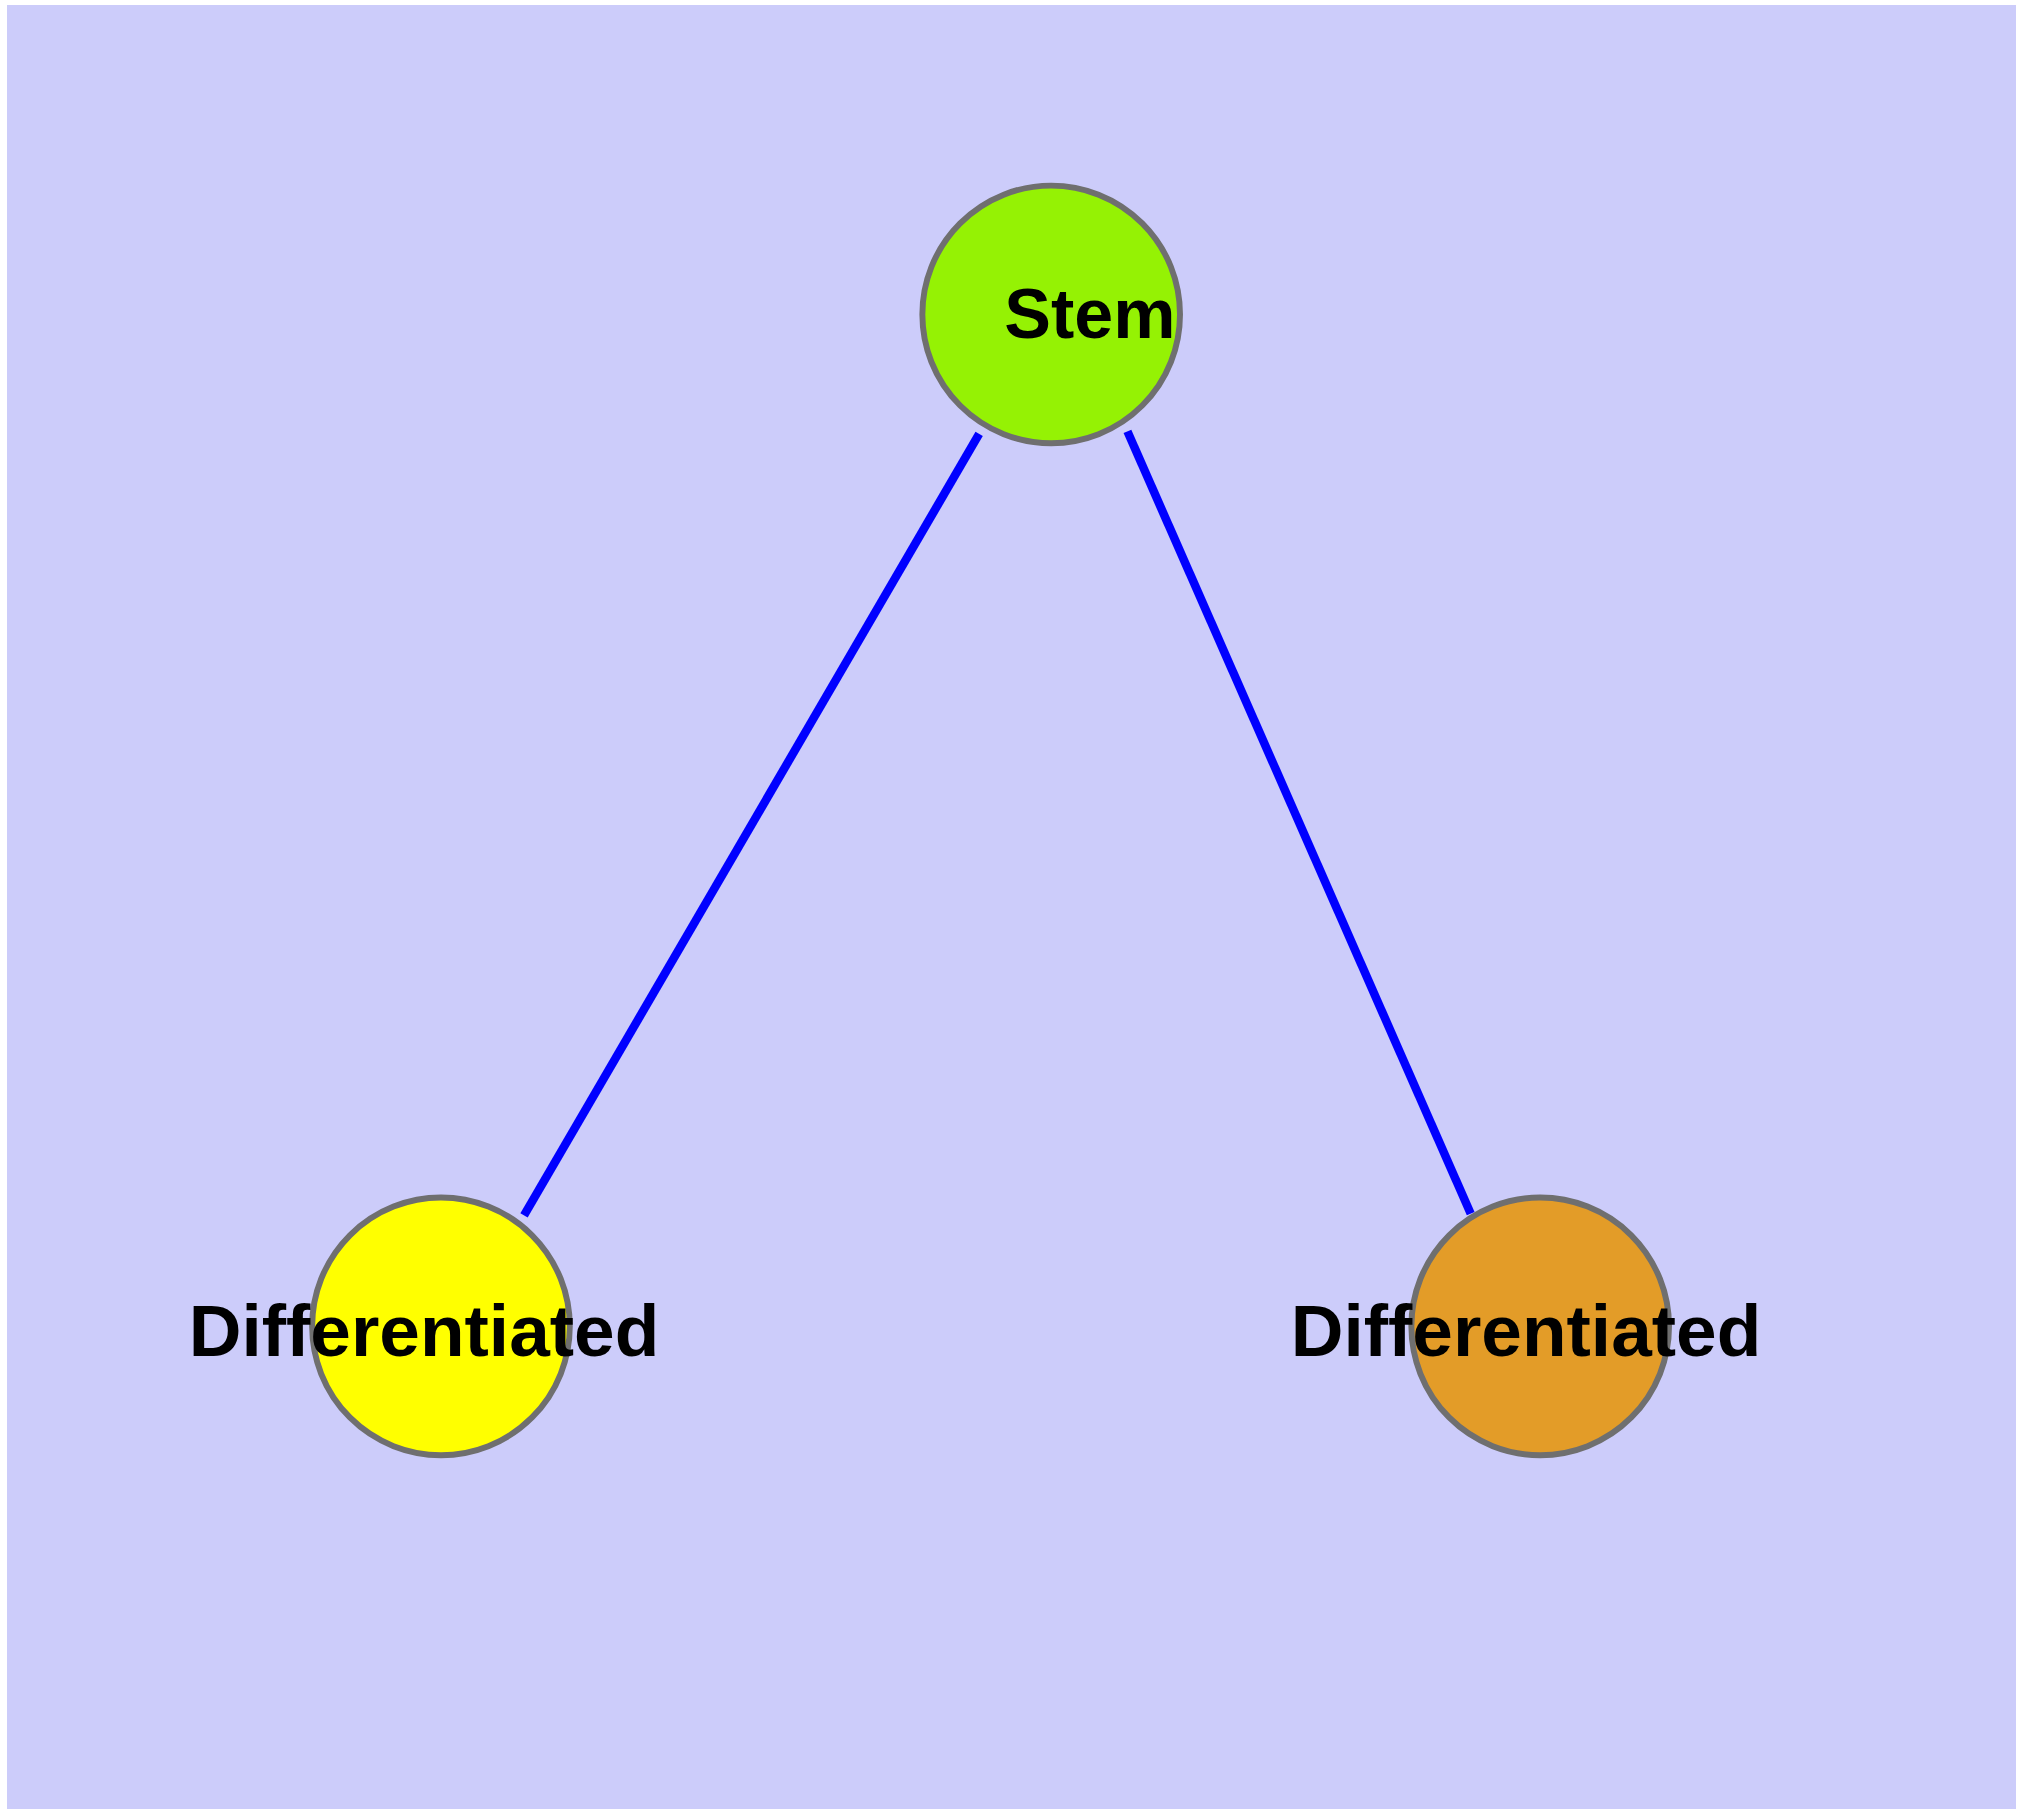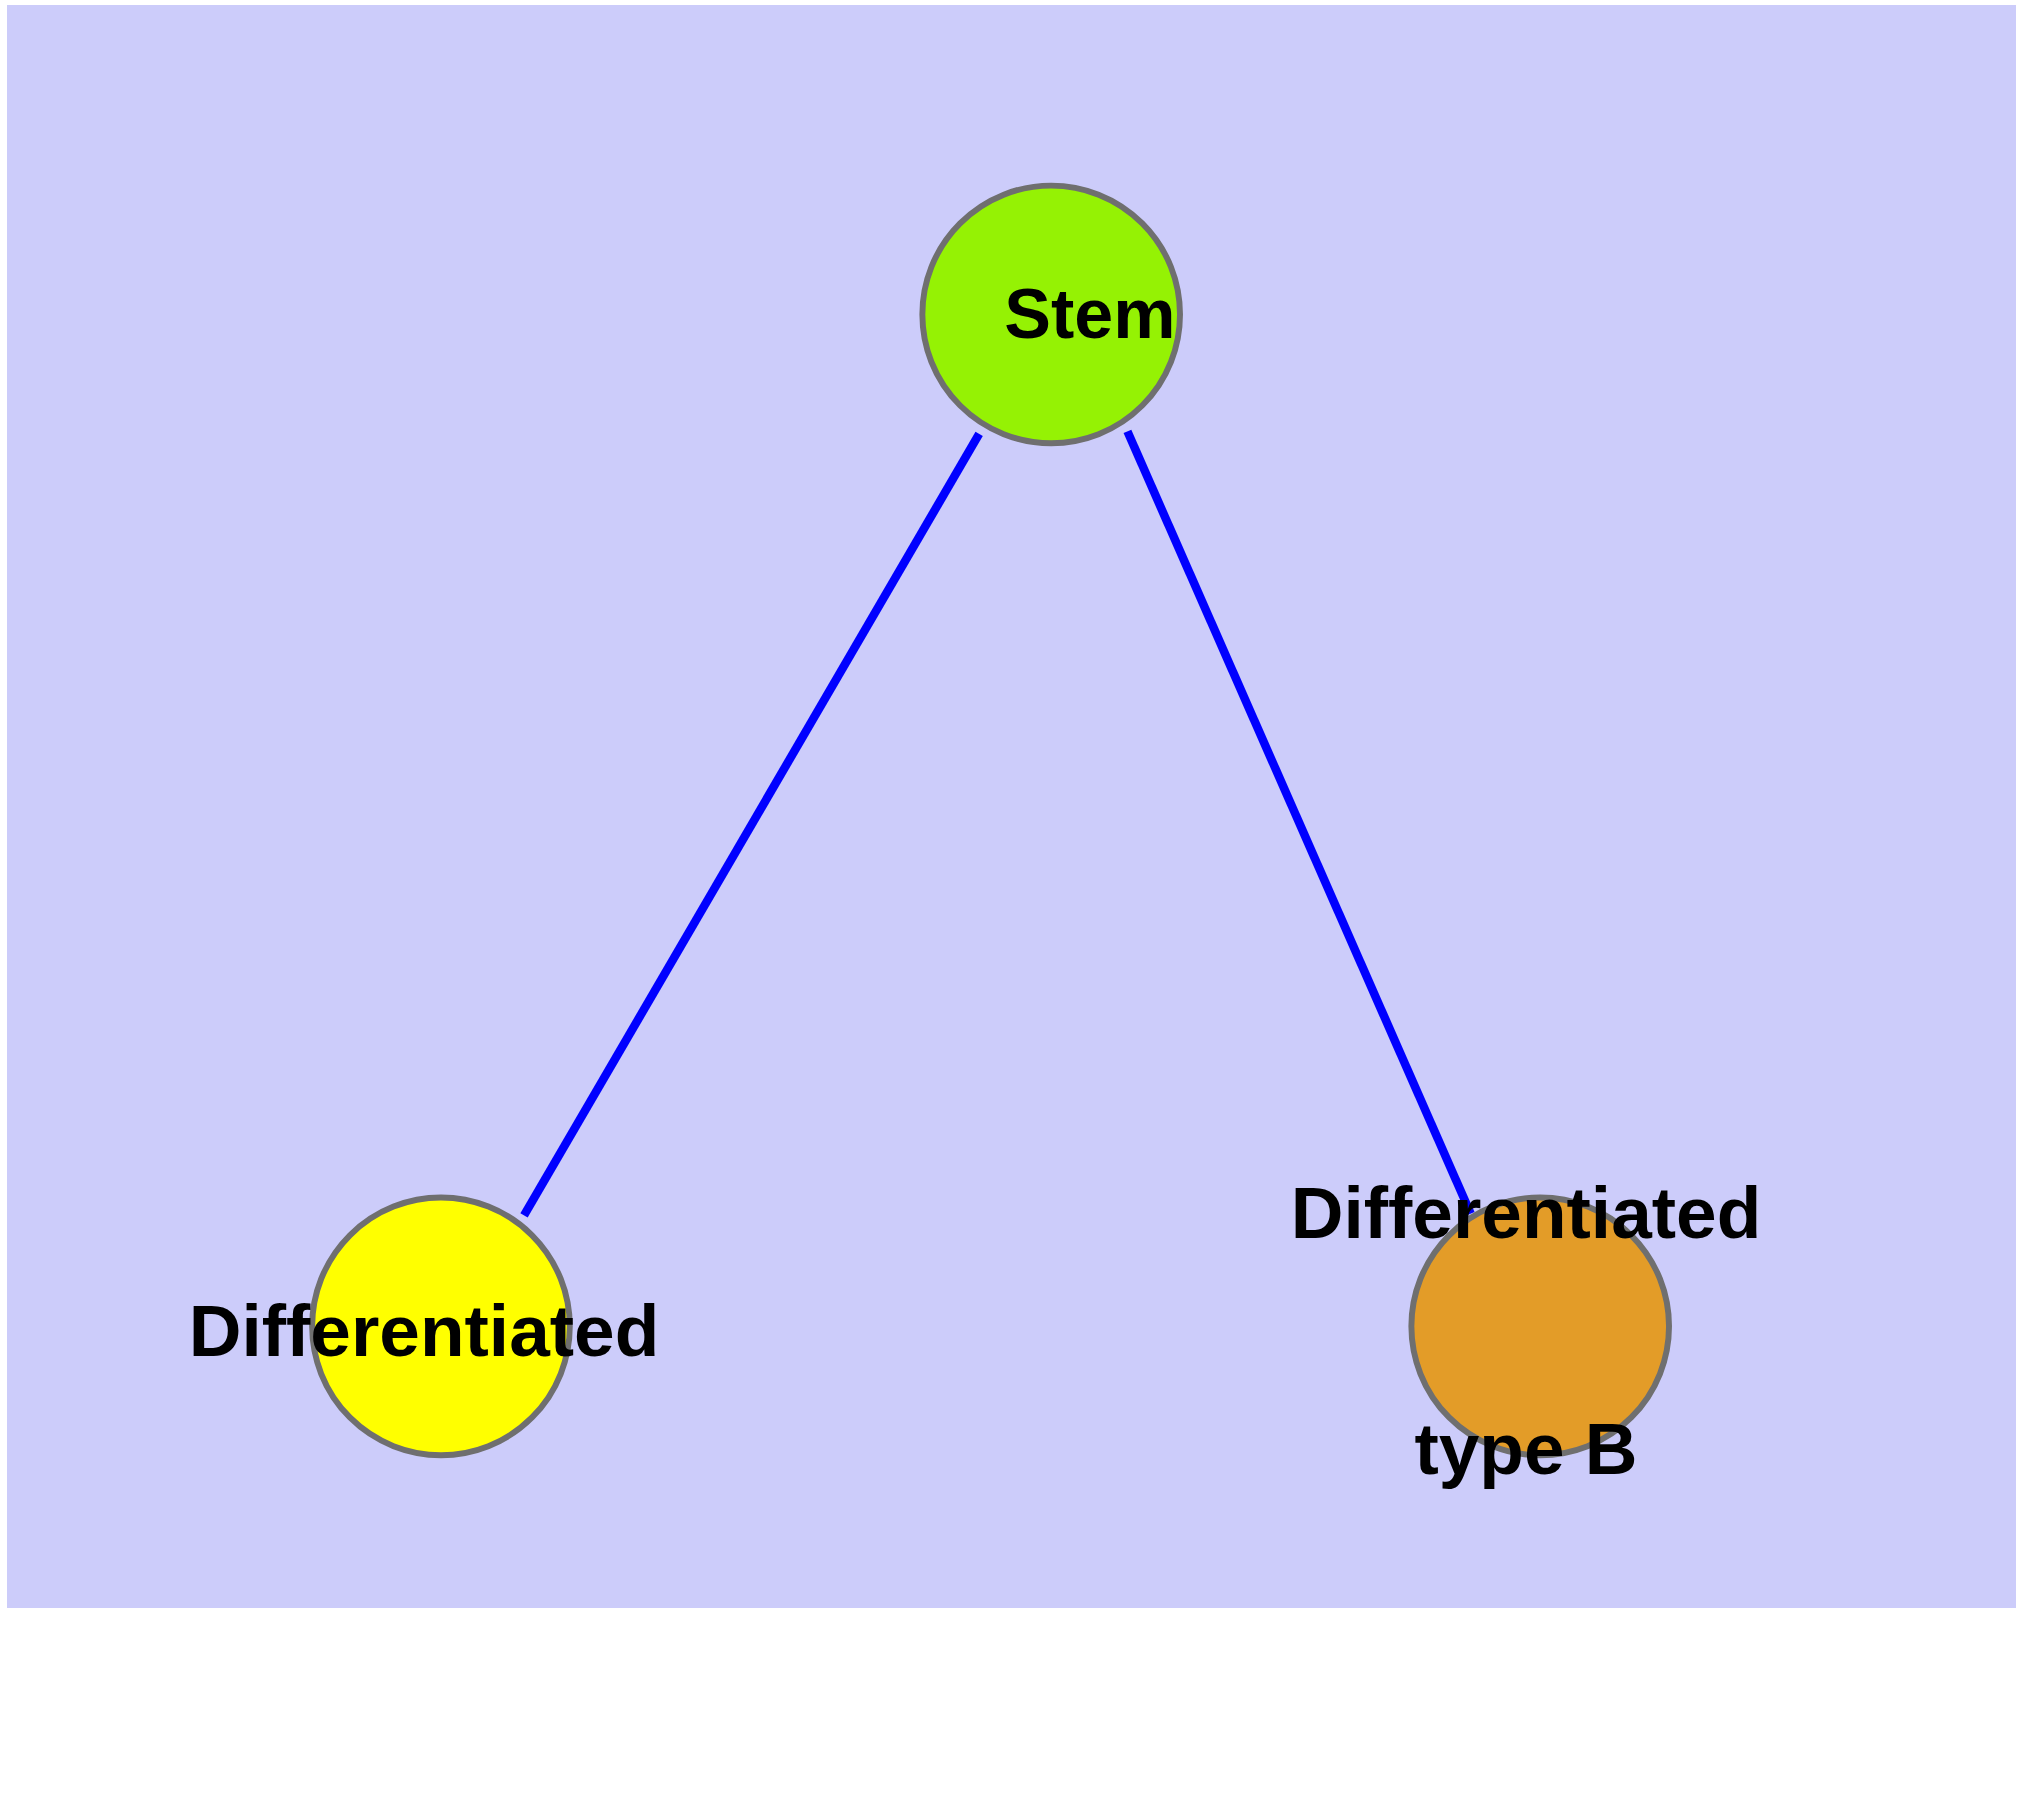--- a/index.html
+++ b/index.html
@@ -3,21 +3,21 @@
 <meta charset="utf-8">
 <style>
   html, body {
     margin: 0;
     padding: 0;
     background: #ffffff;
   }
   #canvas {
     position: relative;
     width: 2021px;
-    height: 1608px;
+    height: 1812px;
     background: #ffffff;
     overflow: hidden;
     font-family: "Liberation Sans", sans-serif;
   }
   #plot-bg {
     position: absolute;
     left: 6.8px;
     top: 5.1px;
     width: 2009px;
     height: 1804px;
@@ -83,17 +83,16 @@
   <div class="node-label" id="label-stem" style="font-size: 70px; color: rgb(0, 0, 0);">
     <span>Stem</span>
   </div>
 
   <div class="node-label" id="label-diff-a" style="font-size: 73px; color: rgb(0, 0, 0);">
     <div>Differentiated</div>
   </div>
 
   <div class="node-label" id="label-diff-b" style="font-size: 73px; color: rgb(0, 0, 0);">
     <div>Differentiated</div>
-    <div>type B</div>
   </div>
 
 </div>
 
 
 </body></html>

